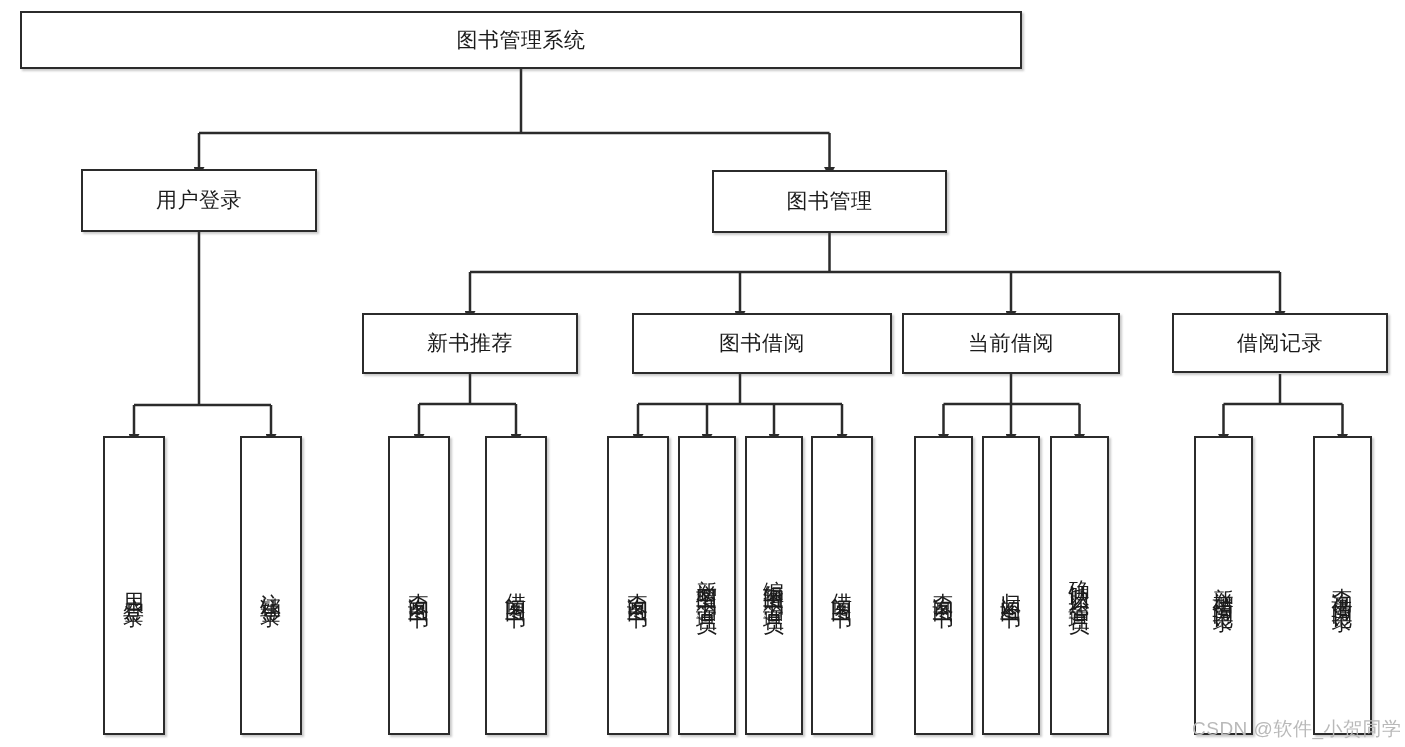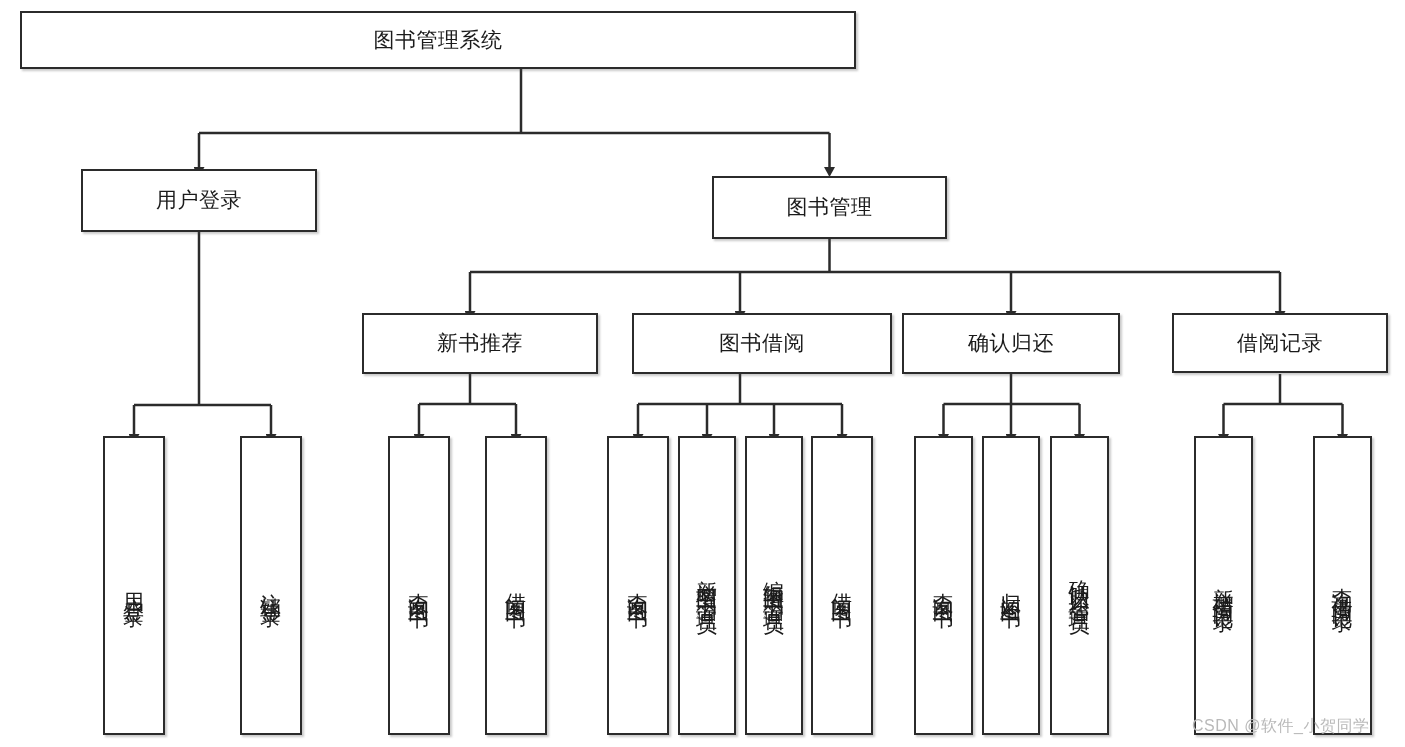--- a/index.html
+++ b/index.html
@@ -49,21 +49,21 @@
     writing-mode: vertical-rl;
     text-orientation: upright;
     letter-spacing: 5px;
     font-size: 21px;
     line-height: 1;
     white-space: nowrap;
   }
   .watermark {
     position: absolute;
     color: #b9b9b9;
-    font-size: 16px;
+    font-size: 19px;
     letter-spacing: 0.5px;
     white-space: nowrap;
     font-family: "Liberation Sans", "DejaVu Sans", sans-serif;
     pointer-events: none;
   }
 </style>
 </head>
 <body>
 
 <div id="diagram-canvas">
@@ -104,37 +104,37 @@
         <line x1="1011" y1="404" x2="1011" y2="435" stroke="#2b2b2b" stroke-width="2.5" marker-end="url(#arrow-head)"></line>
         <line x1="1079.5" y1="404" x2="1079.5" y2="435" stroke="#2b2b2b" stroke-width="2.5" marker-end="url(#arrow-head)"></line>
         <line x1="1280" y1="374" x2="1280" y2="404" stroke="#2b2b2b" stroke-width="2.5"></line>
         <line x1="1223.5" y1="404" x2="1342.5" y2="404" stroke="#2b2b2b" stroke-width="2.5"></line>
         <line x1="1223.5" y1="404" x2="1223.5" y2="435" stroke="#2b2b2b" stroke-width="2.5" marker-end="url(#arrow-head)"></line>
         <line x1="1342.5" y1="404" x2="1342.5" y2="435" stroke="#2b2b2b" stroke-width="2.5" marker-end="url(#arrow-head)"></line>
       </g>
   </svg>
 
   <div id="nodes-layer">
-      <div class="node-box" style="left: 20px; top: 11px; width: 836px; height: 58px;">
+      <div class="node-box" style="left: 20px; top: 11px; width: 1002px; height: 58px;">
         <span class="node-label">图书管理系统</span>
       </div>
       <div class="node-box" style="left: 81px; top: 169px; width: 236px; height: 63px;">
         <span class="node-label">用户登录</span>
       </div>
-      <div class="node-box" style="left: 712px; top: 176px; width: 235px; height: 63px;">
+      <div class="node-box" style="left: 712px; top: 170px; width: 235px; height: 63px;">
         <span class="node-label">图书管理</span>
       </div>
-      <div class="node-box" style="left: 362px; top: 313px; width: 236px; height: 61px;">
+      <div class="node-box" style="left: 362px; top: 313px; width: 216px; height: 61px;">
         <span class="node-label">新书推荐</span>
       </div>
       <div class="node-box" style="left: 632px; top: 313px; width: 260px; height: 61px;">
         <span class="node-label">图书借阅</span>
       </div>
       <div class="node-box" style="left: 902px; top: 313px; width: 218px; height: 61px;">
-        <span class="node-label">确认归还</span>
+        <span class="node-label">当前借阅</span>
       </div>
       <div class="node-box" style="left: 1172px; top: 313px; width: 216px; height: 60px;">
         <span class="node-label">借阅记录</span>
       </div>
       <div class="node-box vertical" style="left: 103px; top: 436px; width: 62px; height: 299px;">
         <span class="node-label">用户登录</span>
       </div>
       <div class="node-box vertical" style="left: 240px; top: 436px; width: 62px; height: 299px;">
         <span class="node-label">注销登录</span>
       </div>

